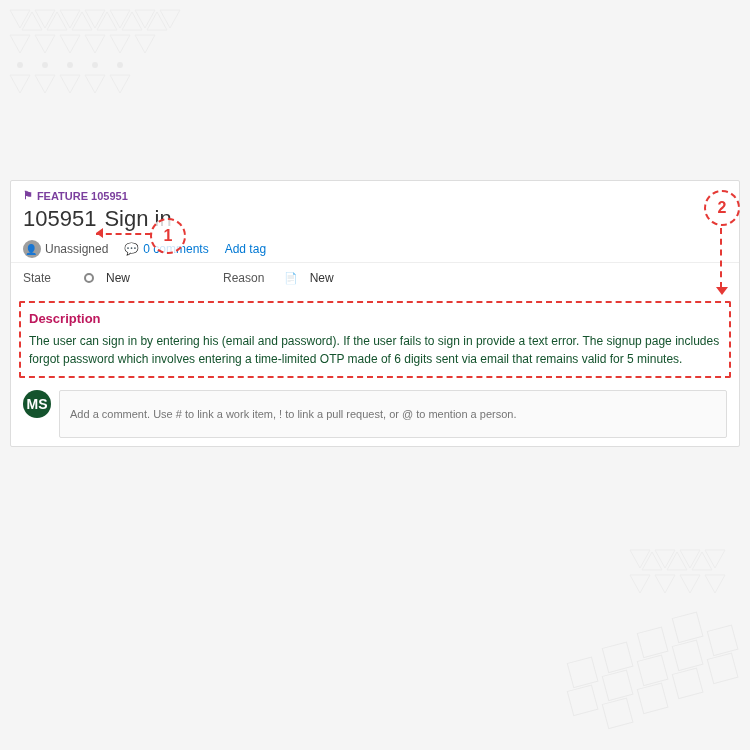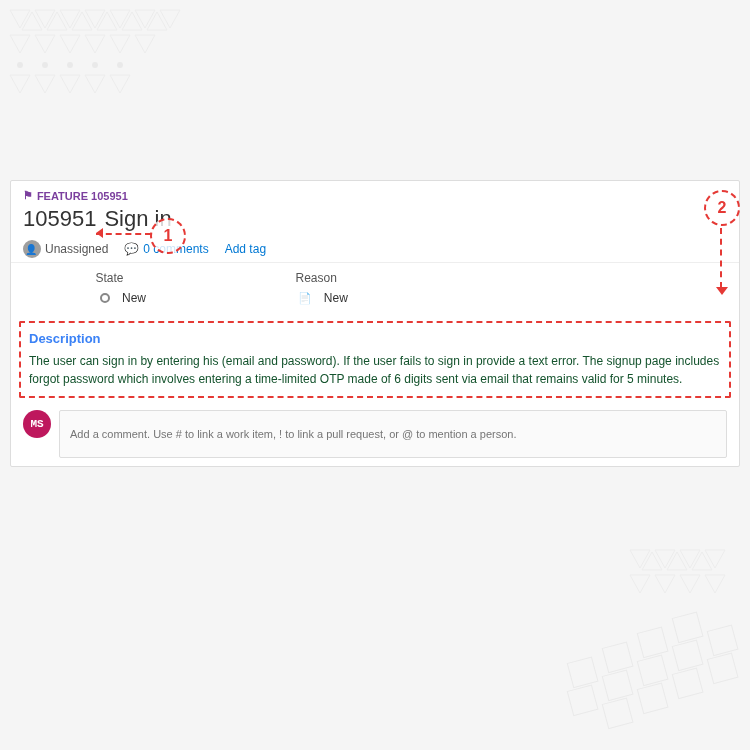--- a/index.html
+++ b/index.html
@@ -101,25 +101,23 @@
 
     .fields-row {
       display: flex;
       padding: 8px 12px;
       gap: 0;
       flex-wrap: wrap;
     }
 
     .field-group {
       display: flex;
-      align-items: center;
       gap: 6px;
       min-width: 200px;
       margin-bottom: 4px;
-      flex-direction: column;
     }
 
     .field-label {
       color: #555;
       font-size: 12px;
       min-width: 55px;
     }
 
     .field-value {
       display: flex;
@@ -146,21 +144,21 @@
       border: 2px dashed #e53935;
       margin: 4px 8px;
       padding: 8px;
       border-radius: 2px;
     }
 
     .description-title {
       font-weight: 700;
       font-size: 13px;
       margin-bottom: 6px;
-      color: #3b82f6;
+      color: #be185d;
     }
 
     .description-text {
       font-size: 12px;
       color: #14532d;
       line-height: 1.5;
     }
 
     .discussion-section {
       padding: 8px 12px;
@@ -176,29 +174,28 @@
     .comment-row {
       display: flex;
       align-items: flex-start;
       gap: 8px;
     }
 
     .avatar-comment {
       width: 28px;
       height: 28px;
       border-radius: 50%;
-      background: #be185d;
+      background: #14532d;
       display: flex;
       align-items: center;
       justify-content: center;
-      font-size: 11px;
+      font-size: 14px;
       color: white;
       font-weight: 600;
       flex-shrink: 0;
-      font-family: Liberation Mono, monospace;
     }
 
     .comment-input {
       flex: 1;
       border: 1px solid #ddd;
       border-radius: 2px;
       padding: 6px 10px;
       font-size: 11px;
       color: #999;
       background: #fafafa;

